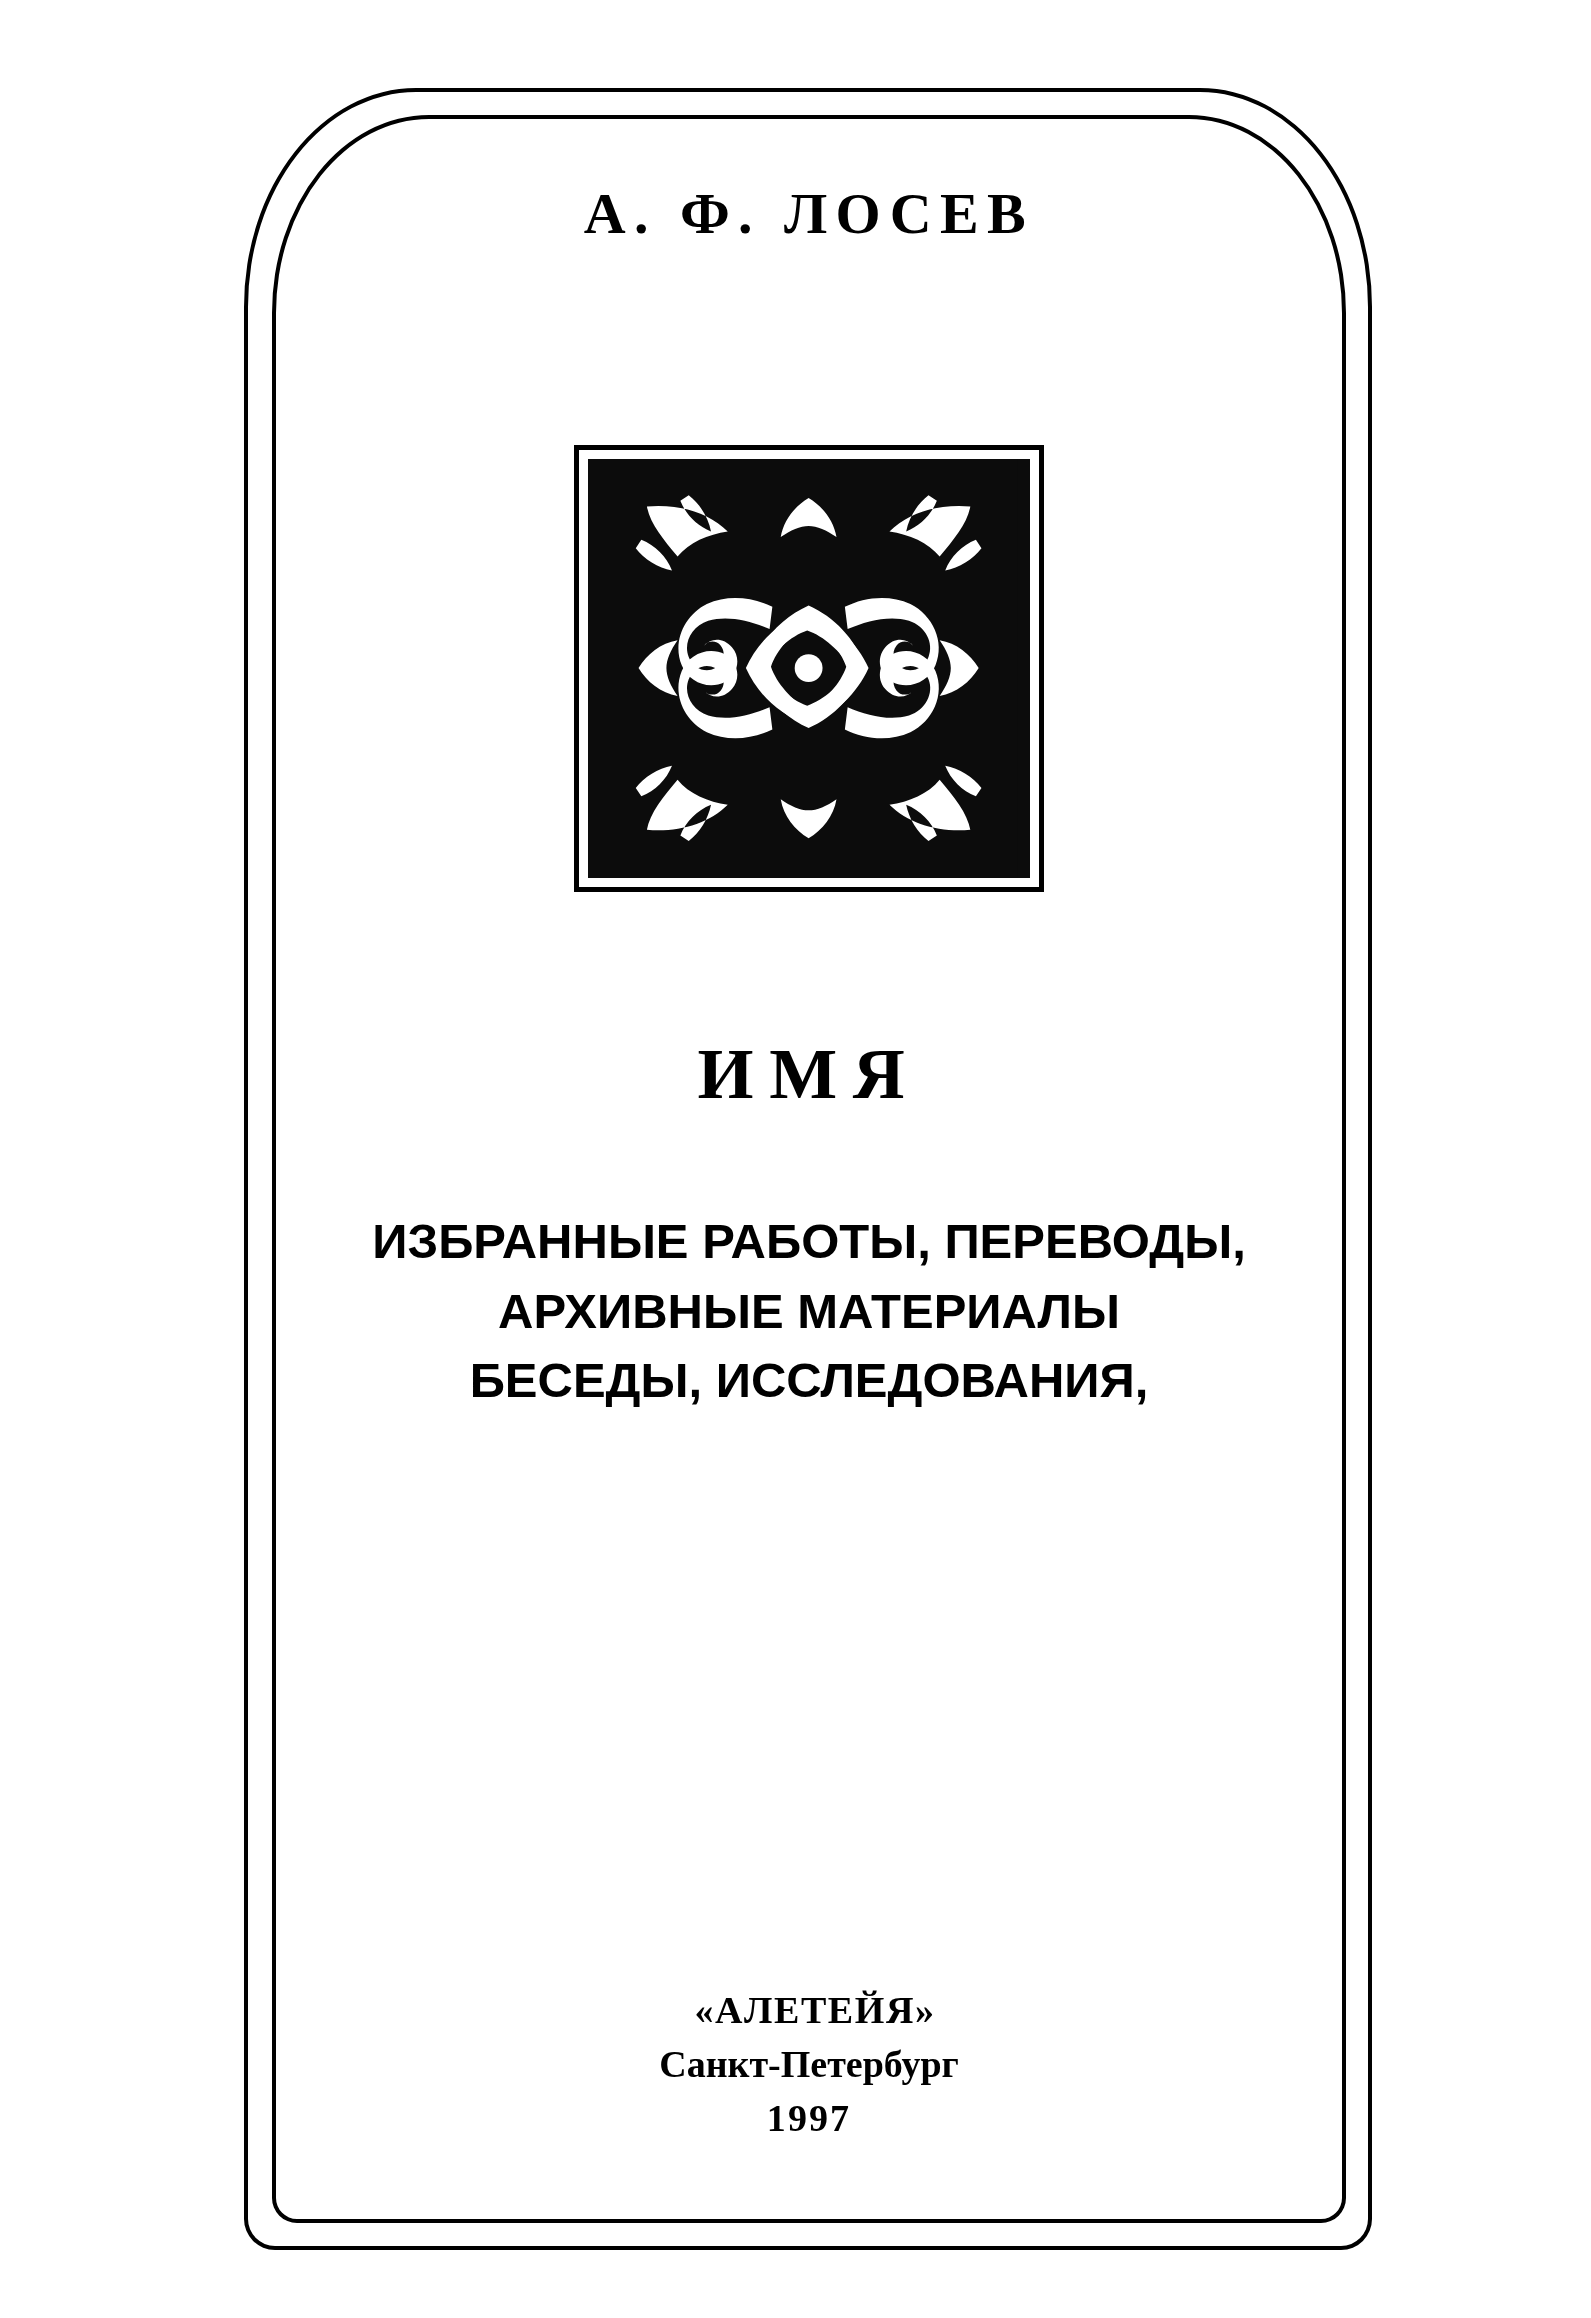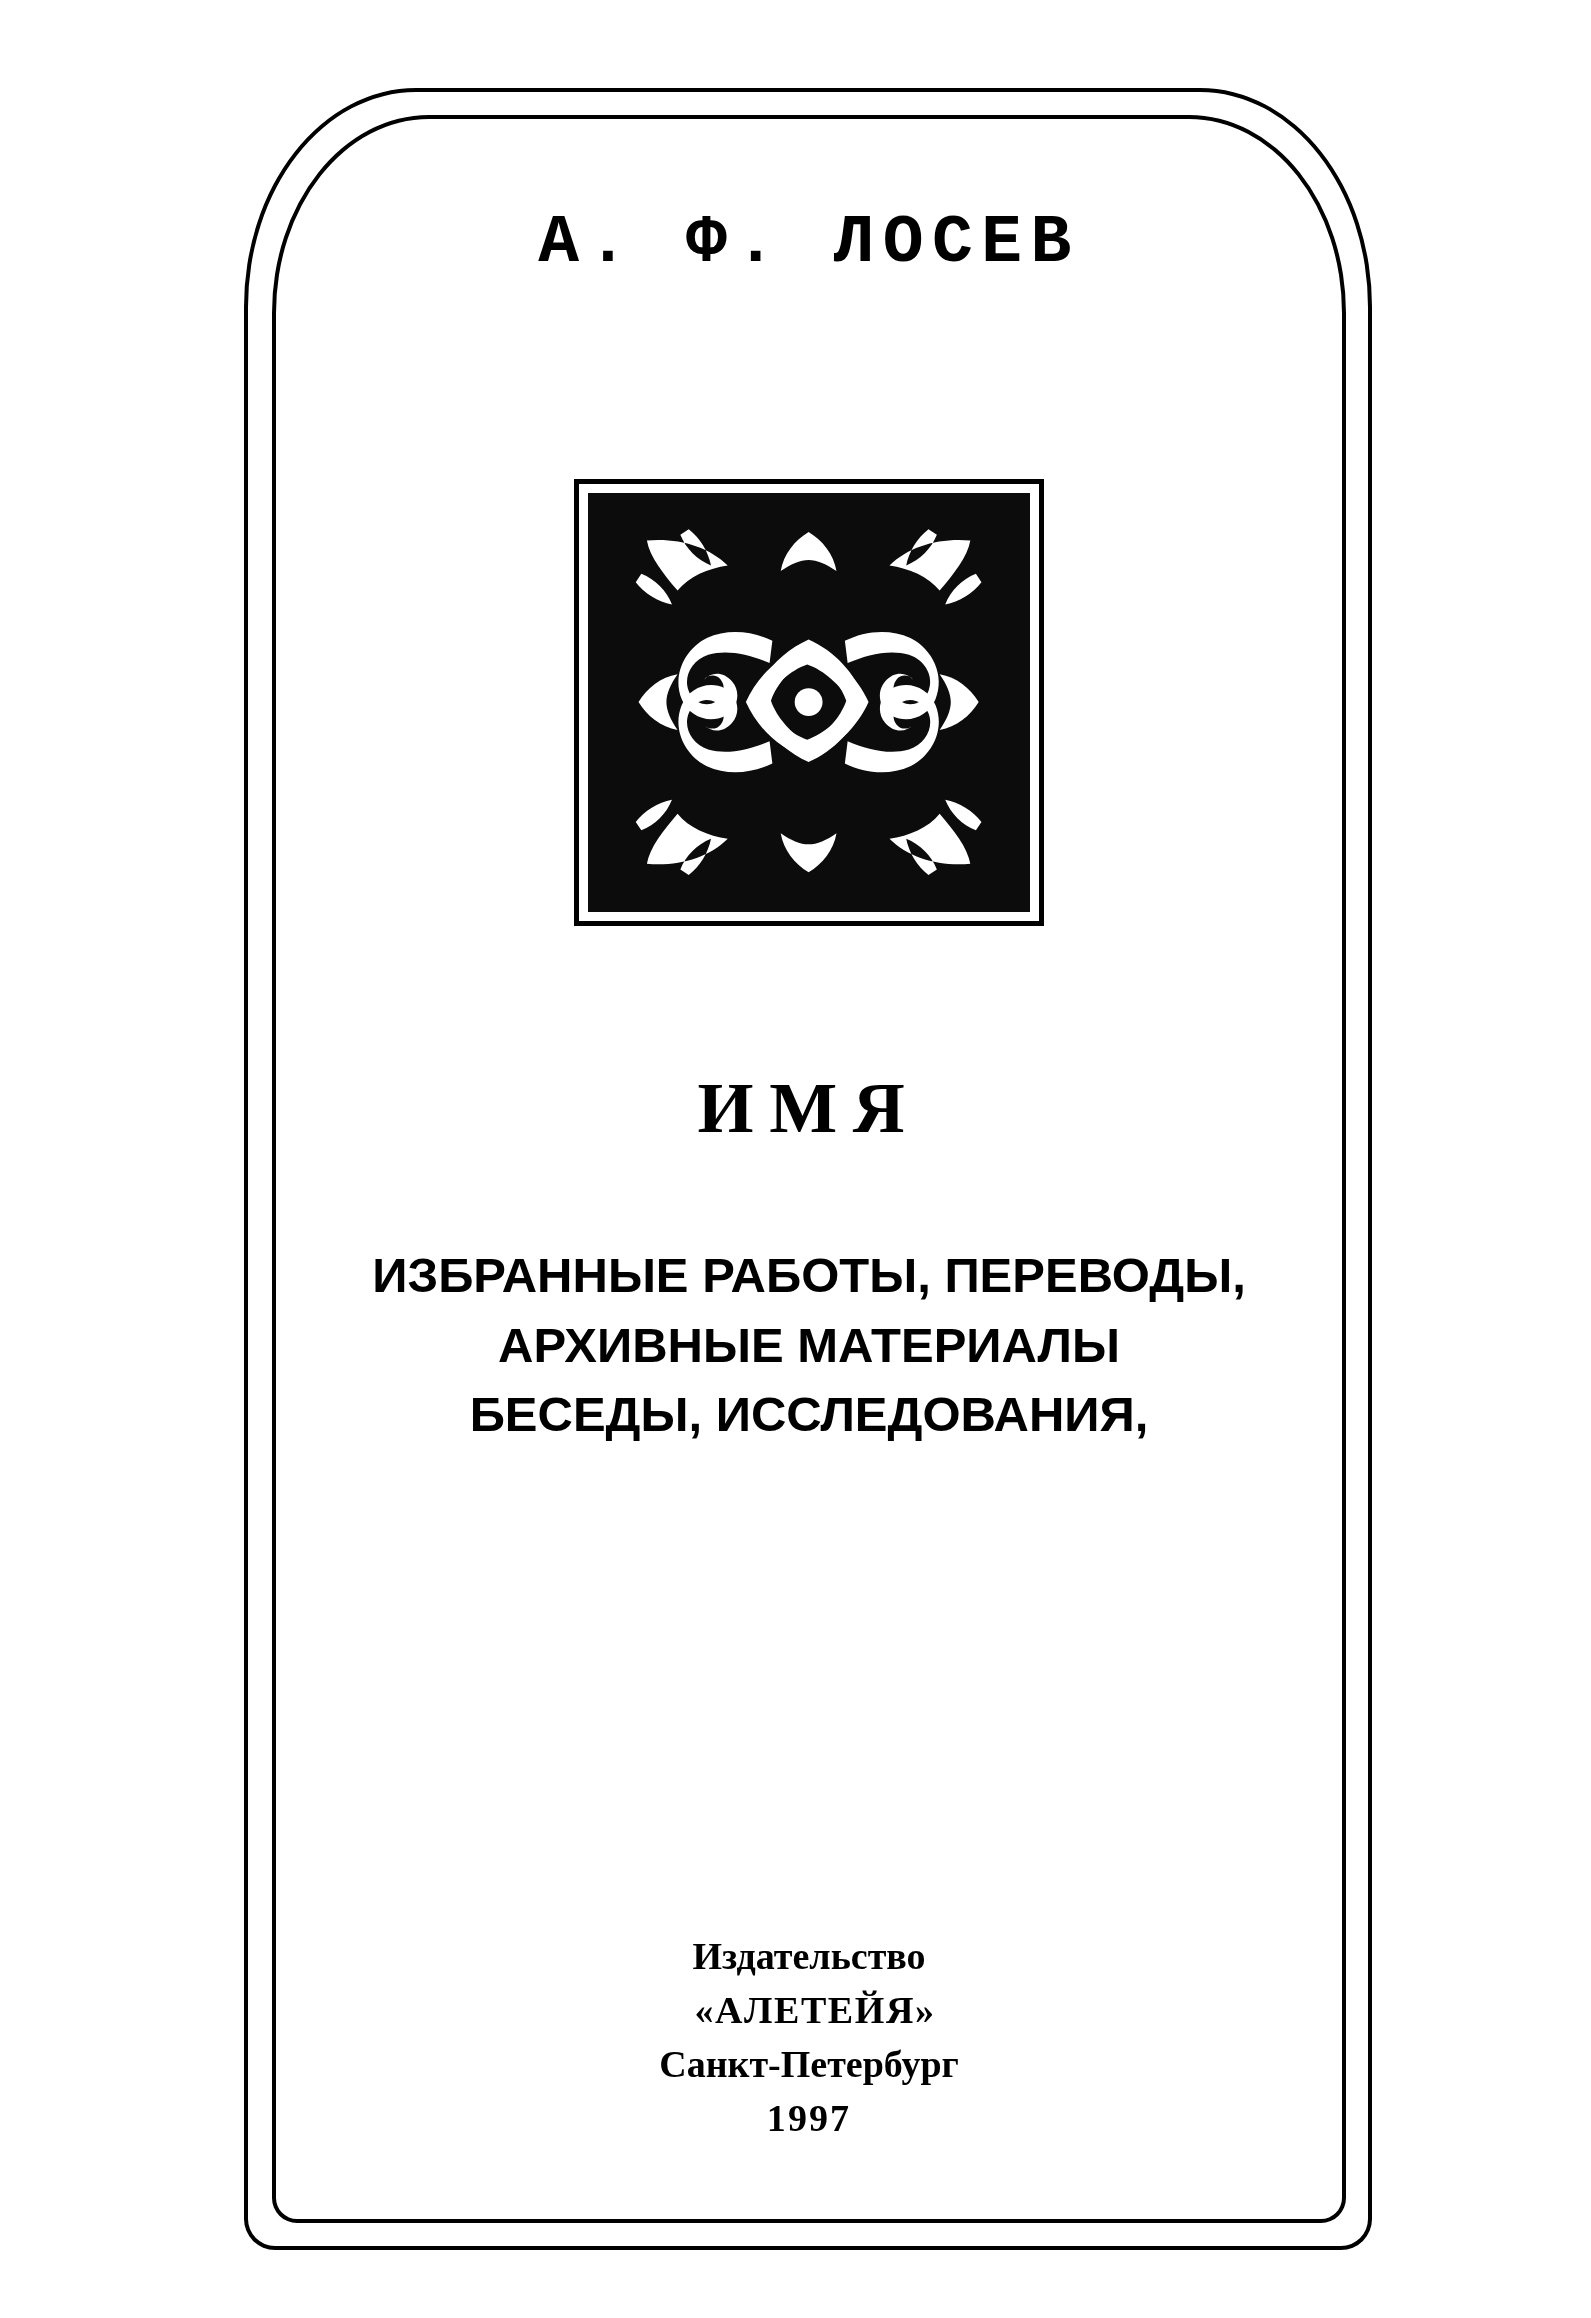--- a/index.html
+++ b/index.html
@@ -44,26 +44,26 @@
     top: 115px;
     width: 1074px;
     height: 2108px;
     box-sizing: border-box;
     display: flex;
     flex-direction: column;
     align-items: center;
   }
 
   .author {
-    margin-top: 89px;
-    font-size: 68px;
+    margin-top: 65px;
+    font-size: 58px;
     font-weight: bold;
     letter-spacing: 8.4px;
     white-space: nowrap;
-    font-family: Liberation Mono, monospace;
+    font-family: Liberation Serif, serif;
   }
 
   .ornament-wrap {
     margin-top: 198px;
     width: 470px;
     display: flex;
     justify-content: center;
   }
   .ornament {
     width: 470px;
@@ -165,20 +165,19 @@
   <div class="main-title">ИМЯ</div>
 
   <div class="subtitle">
     <div>ИЗБРАННЫЕ РАБОТЫ, ПЕРЕВОДЫ,</div>
     <div>АРХИВНЫЕ МАТЕРИАЛЫ</div>
     <div>БЕСЕДЫ, ИССЛЕДОВАНИЯ,</div>
   </div>
 
 
   <div class="imprint">
-    <div class="pub">Издательство</div>
     <div class="house">«АЛЕТЕЙЯ»</div>
     <div class="city">Санкт-Петербург</div>
     <div class="year">1997</div>
   </div>
 
 </div>
 
 
 </body></html>

